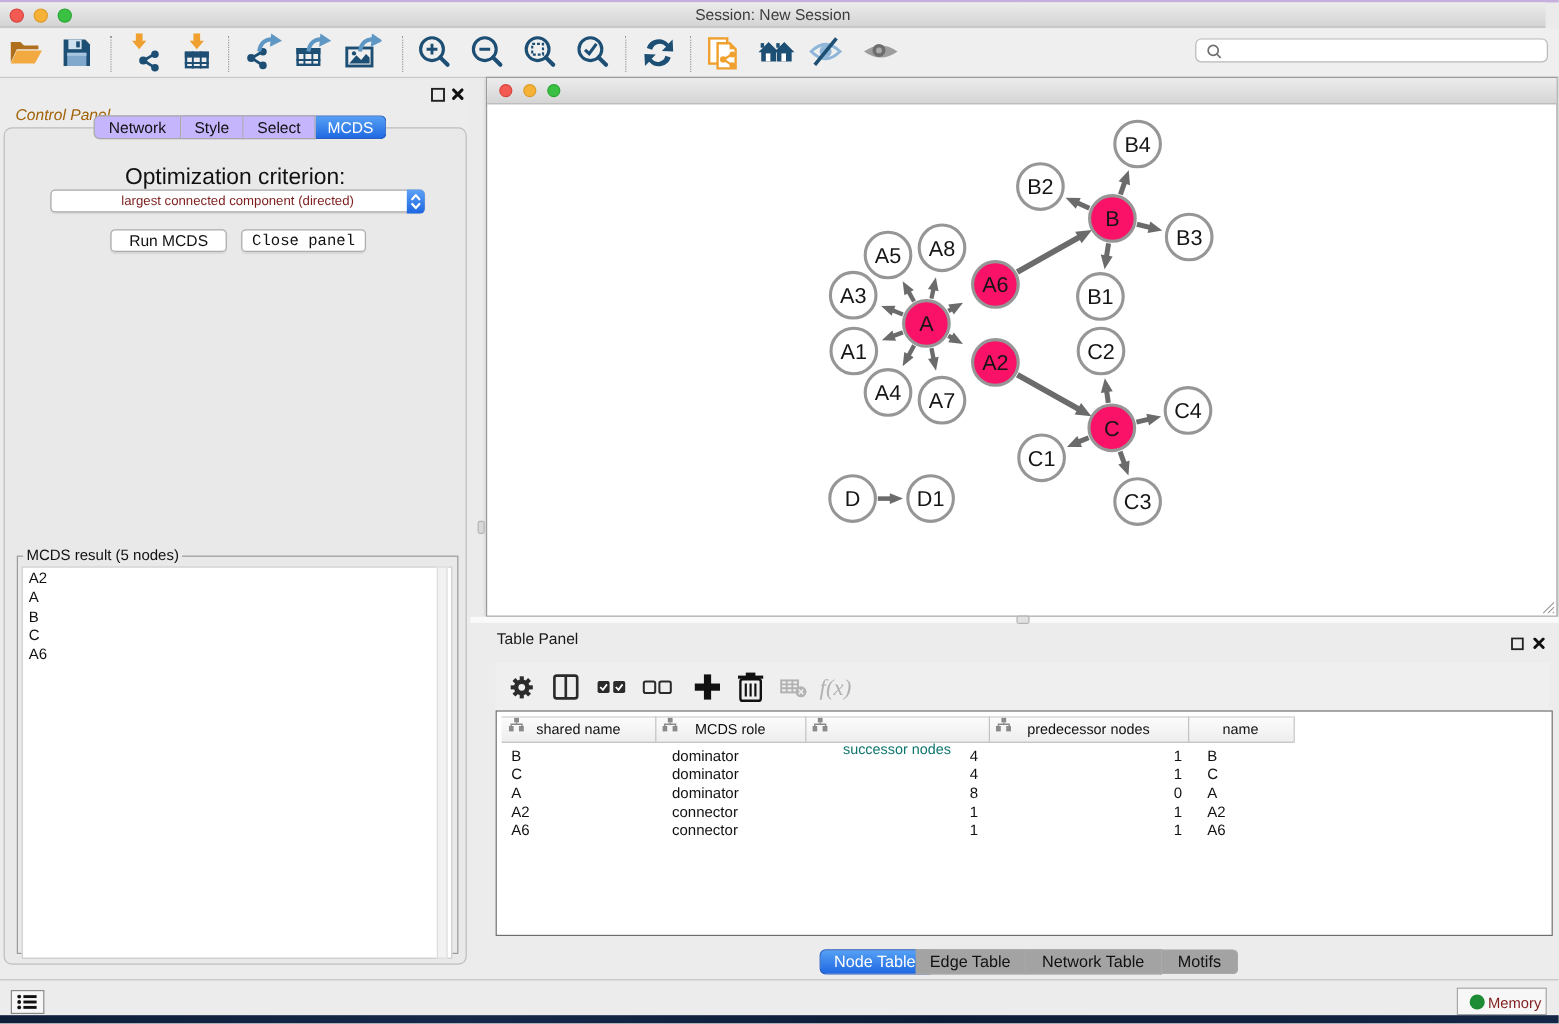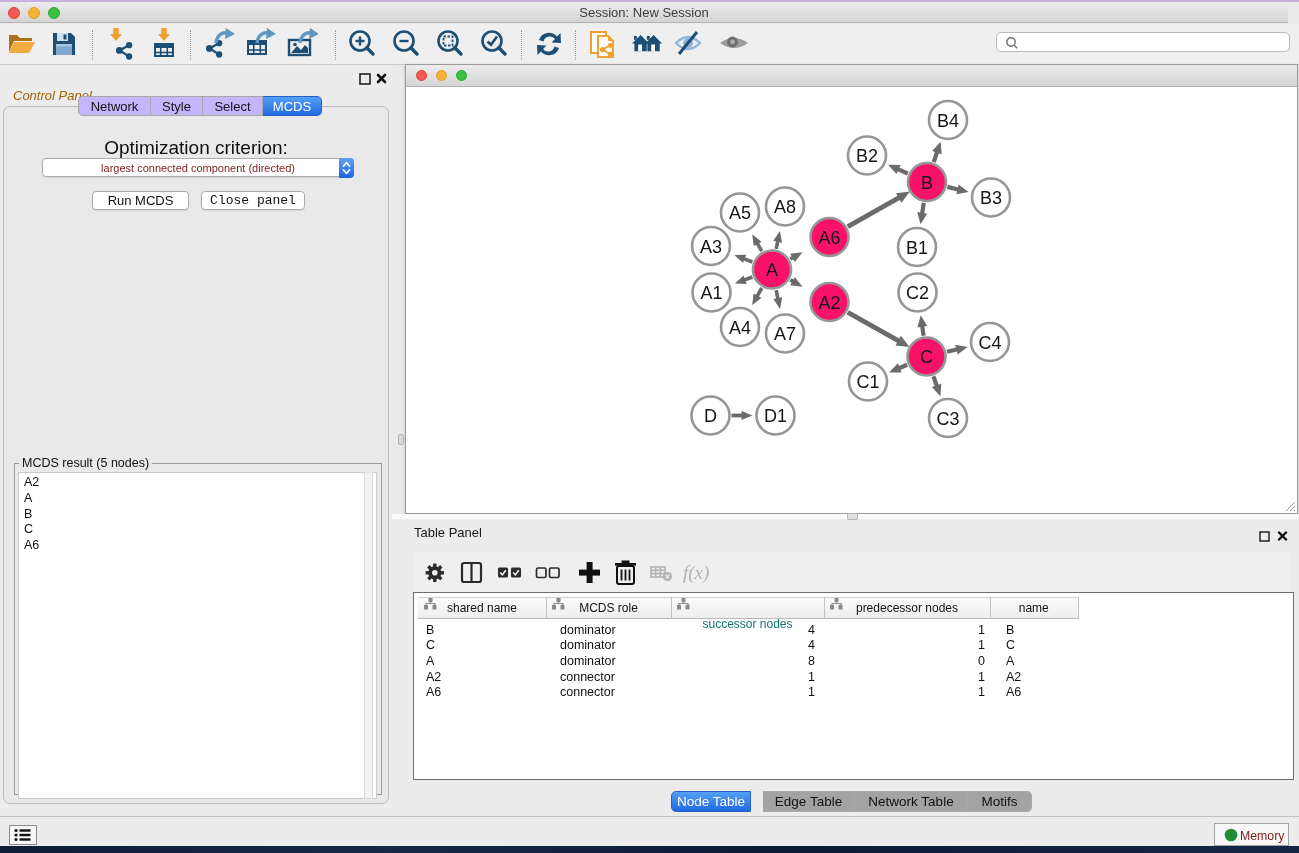--- a/index.html
+++ b/index.html
@@ -470,21 +470,21 @@
 <div class="trow" style="left:300px;top:76.6px;width:101px;text-align:right;">1</div>
 <div class="trow" style="left:470px;top:76.6px;width:101px;text-align:right;">1</div>
 <div class="trow" style="left:592px;top:76.6px;">A2</div>
 <div class="trow" style="left:12px;top:92.3px;">A6</div>
 <div class="trow" style="left:146px;top:92.3px;">connector</div>
 <div class="trow" style="left:300px;top:92.3px;width:101px;text-align:right;">1</div>
 <div class="trow" style="left:470px;top:92.3px;width:101px;text-align:right;">1</div>
 <div class="trow" style="left:592px;top:92.3px;">A6</div>
       </div>
   </div>
-  <div class="btab" style="left:279px;width:80px;border-radius:5px 0 0 5px;background:linear-gradient(#55a0f5,#2069e2);color:#fff;border-color:#2660c4;">Node Table</div>
+  <div class="btab" style="left:291px;width:92px;border-radius:5px 0 0 5px;background:linear-gradient(#55a0f5,#2069e2);color:#fff;border-color:#2660c4;">Node Table</div>
   <div class="btab" style="left:371px;width:92px;border-left:none;">Edge Table</div>
   <div class="btab" style="left:463px;width:113px;border-left:none;">Network Table</div>
   <div class="btab" style="left:576px;width:64px;border-left:none;border-radius:0 5px 5px 0;">Motifs</div>
 </div>
 <div class="abs" style="left:392px;top:514px;width:907px;height:5px;background:#fafafa;"></div>
 <div class="abs" style="left:398px;top:434px;width:6px;height:11px;background:#d8d8d8;border:1px solid #b5b5b5;border-radius:2px;"></div>
 <div class="abs" style="left:847px;top:513px;width:11px;height:7px;background:#e2e2e2;border:1px solid #b5b5b5;border-radius:2px;"></div>
 <div class="abs" id="statusbar">
   <div id="listbtn">
       <svg width="26" height="18" viewBox="0 0 26 18" style="position:absolute;left:0;top:0">

